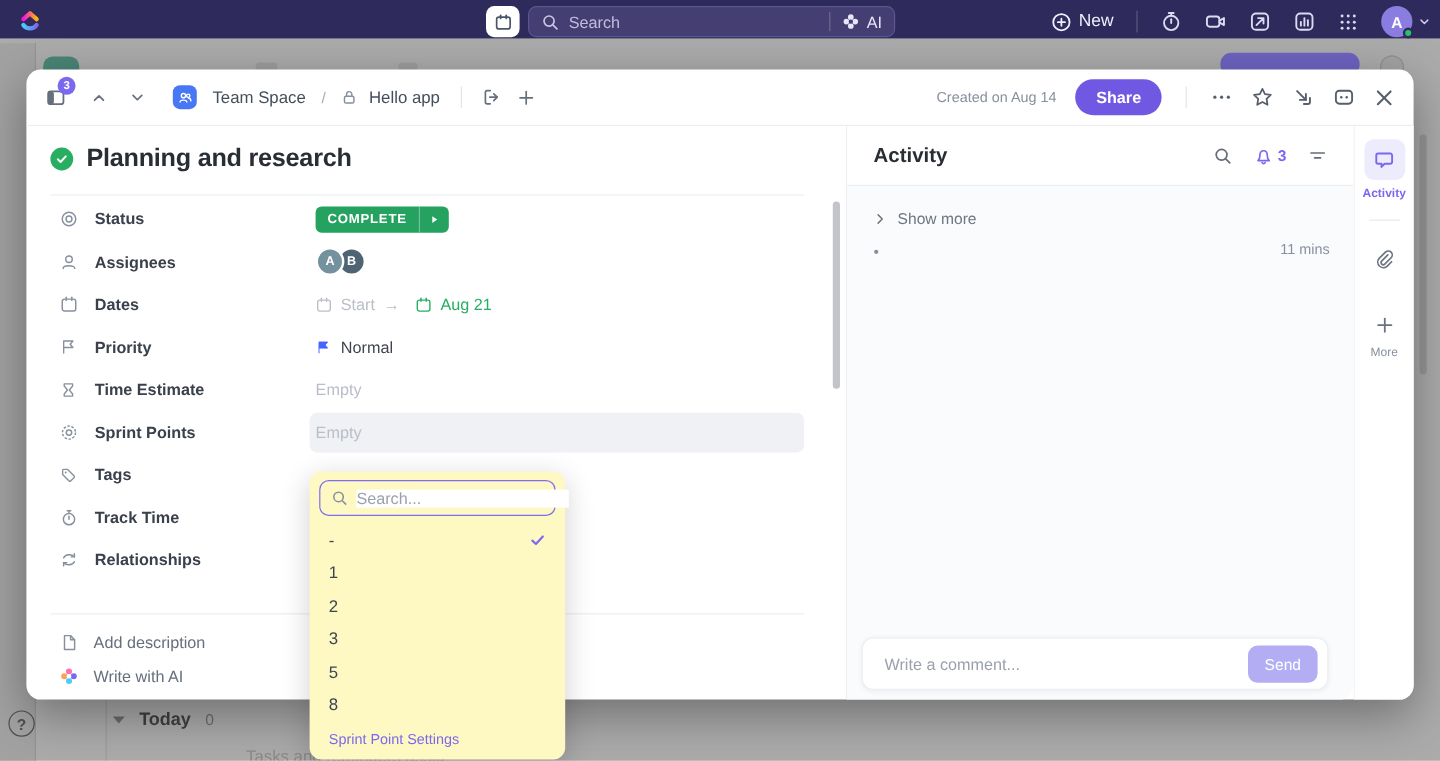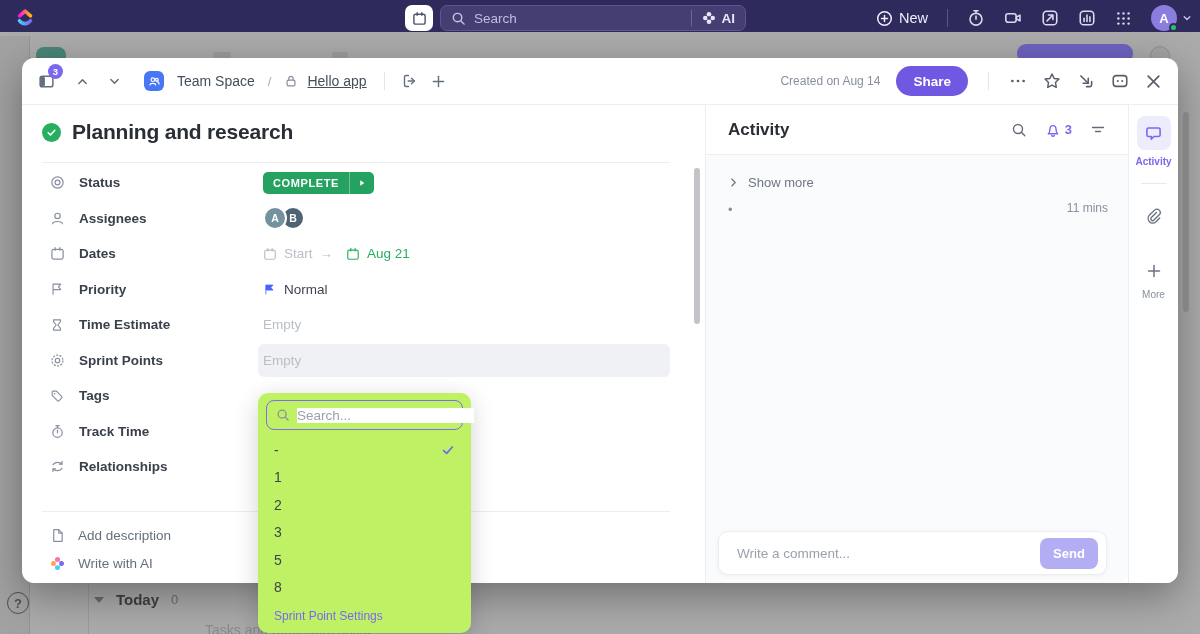--- a/index.html
+++ b/index.html
@@ -10,21 +10,21 @@
   .fx { display:flex; align-items:center; }
   svg { display:block; }
 
   
   .topbar { position:absolute; left:0; top:0; width:1200px; height:32px; background:#2e2a5c; z-index:30; }
   .cal-btn { left:405px; top:5px; width:28px; height:26px; background:#fff; border-radius:7px; justify-content:center; color:#4a5568; }
   .searchbox { left:440px; top:5px; width:306px; height:26px; background:#453e72; border:1px solid #5c5590; border-radius:7px; padding:0 10px; color:#c9c5e4; }
   .searchbox input { flex:1; background:transparent; border:none; outline:none; color:#e6e3f6; font-size:13.5px; margin-left:8px; font-family:"Liberation Sans",sans-serif; }
   .searchbox input::placeholder { color:#c2bde0; }
   .tb-divider { width:1px; height:16px; background:rgba(255,255,255,.22); margin:0 10px; }
-  .ai-label { color:#e8e5f8; font-size:13.5px; margin-left:6px;font-weight:bold; }
+  .ai-label { color:#e8e5f8; font-size:13.5px; margin-left:6px; }
   .tb-right { right:8px; top:0; height:36px; gap:19px; color:#dcd9f0; }
   .new-btn { gap:6px; color:#f0eefb; font-size:14.5px; }
   .tb-vline { width:1px; height:18px; background:rgba(255,255,255,.22); }
   .tb-avatar-wrap { gap:5px; }
   .tb-avatar { position:relative; width:26px; height:26px; border-radius:50%; background:#8b7ce0; color:#fff; font-size:13px; font-weight:700; justify-content:center; }
   .tb-avatar .dot { position:absolute; right:-1px; bottom:-1px; width:9px; height:9px; border-radius:50%; background:#27c26c; border:2px solid #2e2a5c; }
 
   
   .underlay { position:absolute; inset:36px 0 0 0; background:#ababab; z-index:1; }
   .ul-leftstrip { left:0; top:0; width:30px; height:598px; background:#a2a2a2; border-right:1px solid #949494; }
@@ -89,33 +89,33 @@
   .bell-group { gap:4px; color:#7b68ee; font-size:13px; font-weight:600; }
   .showmore { left:22px; top:70px; gap:9px; color:#6d7683; font-size:13px; }
   .entry { left:22px; top:96px; width:380px; display:flex; }
   .entry .bullet { color:#87909e; font-size:13px; margin-right:9px; line-height:17px; }
   .entry-text { width:258px; font-size:12.5px; color:#656f7d; line-height:17px; }
   .sq { display:inline-block; width:10px; height:10px; border-radius:2px; vertical-align:-1px; margin:0 4px 0 2px; }
   .entry-time { margin-left:auto; font-size:12px; color:#87909e; white-space:nowrap; }
   .comment-box { position:absolute; left:12px; top:426px; width:389px; height:44px; background:#fff; border:1px solid #eceef1; border-radius:10px; box-shadow:0 1px 4px rgba(0,0,0,.05); display:flex; align-items:center; padding:0 8px 0 18px; }
   .comment-box input { flex:1; border:none; outline:none; font-size:13.5px; color:#2e3440; font-family:"Liberation Sans",sans-serif; background:transparent; }
   .comment-box input::placeholder { color:#9aa1ac; }
-  .send-btn { width:58px; height:31px; border:none; border-radius:8px; background:#b3adf4; color:#fff; font-size:13px; font-weight:700; }
+  .send-btn { width:58px; height:31px; border:none; border-radius:8px; background:#b3adf4; color:#fff; font-size:13px; font-weight:400; }
 
   
   .rail { position:absolute; right:0; top:47px; width:50px; height:478px; background:#fff; border-left:1px solid #eceef1; border-bottom-right-radius:12px; display:flex; flex-direction:column; align-items:center; }
   .rail-tab { margin-top:11px; width:34px; height:34px; border-radius:8px; background:#ececfd; display:flex; align-items:center; justify-content:center; color:#7b68ee; }
   .rail-tab-label { margin-top:6px; font-size:10px; font-weight:600; color:#7b68ee; }
   .rail-div { margin-top:16px; width:26px; height:1px; background:#e7e9ec; }
   .rail-clip { margin-top:24px; color:#6b7280; }
   .rail-plus { margin-top:38px; color:#6b7280; }
   .rail-more { margin-top:10px; font-size:10px; color:#87909e; }
 
   
-  .dropdown { position:absolute; left:258px; top:393px; width:213px; height:240px; background:#bef264; border-radius:10px; box-shadow:0 6px 24px rgba(0,0,0,.18); z-index:20; padding:7px 8px 0 8px; }
+  .dropdown { position:absolute; left:258px; top:393px; width:213px; height:240px; background:#fef9c3; border-radius:10px; box-shadow:0 6px 24px rgba(0,0,0,.18); z-index:20; padding:7px 8px 0 8px; }
   .dd-search { width:197px; height:30px; border:1.5px solid #7f6df0; border-radius:8px; display:flex; align-items:center; padding:0 9px; color:#87909e; }
   .dd-search input { flex:1; border:none; outline:none; margin-left:7px; font-size:13.5px; color:#2e3440; font-family:"Liberation Sans",sans-serif; }
   .dd-search input::placeholder { color:#9aa1ac; }
   .dd-list { margin-top:6px; }
   .dd-opt { height:27.5px; display:flex; align-items:center; padding:0 8px; font-size:14px; color:#3f454d; border-radius:6px; }
   .dd-opt .chk { margin-left:auto; color:#7b68ee; display:flex; }
   .dd-settings { height:30px; display:flex; align-items:center; padding:0 8px; font-size:12px; font-weight:500; color:#7b68ee; }
 </style>
 </head>
 <body>
@@ -288,21 +288,21 @@
             </svg>
         </span>
         <span class="crumb-txt">Team Space</span>
         <span class="crumb-sep">/</span>
         <span style="color:#87909e;">
           <svg width="14" height="14" viewBox="0 0 16 16" stroke="currentColor" fill="none" stroke-width="1.4" stroke-linecap="round">
               <rect x="3.5" y="7" width="9" height="6.5" rx="1.5"></rect>
               <path d="M5.5 7 V5.2 a2.5 2.5 0 0 1 5 0 V7"></path>
             </svg>
         </span>
-        <span class="crumb-txt" style="margin-left:-4px;text-decoration:underline;">Hello app</span>
+        <span class="crumb-txt" style="margin-left:-4px;">Hello app</span>
         <div class="hdr-vline"></div>
         <span style="color:#656f7d;">
           <svg width="16" height="16" viewBox="0 0 16 16" stroke="currentColor" fill="none" stroke-width="1.4" stroke-linecap="round" stroke-linejoin="round">
               <path d="M6.5 2.5 H4 a1.5 1.5 0 0 0 -1.5 1.5 v8 A1.5 1.5 0 0 0 4 13.5 h2.5"></path>
               <path d="M9.5 5.2 L12.3 8 L9.5 10.8"></path>
               <line x1="12.3" y1="8" x2="6.2" y2="8"></line>
             </svg>
         </span>
         <span style="color:#656f7d;">
           <svg width="15" height="15" viewBox="0 0 16 16" stroke="currentColor" fill="none" stroke-width="1.5" stroke-linecap="round">

